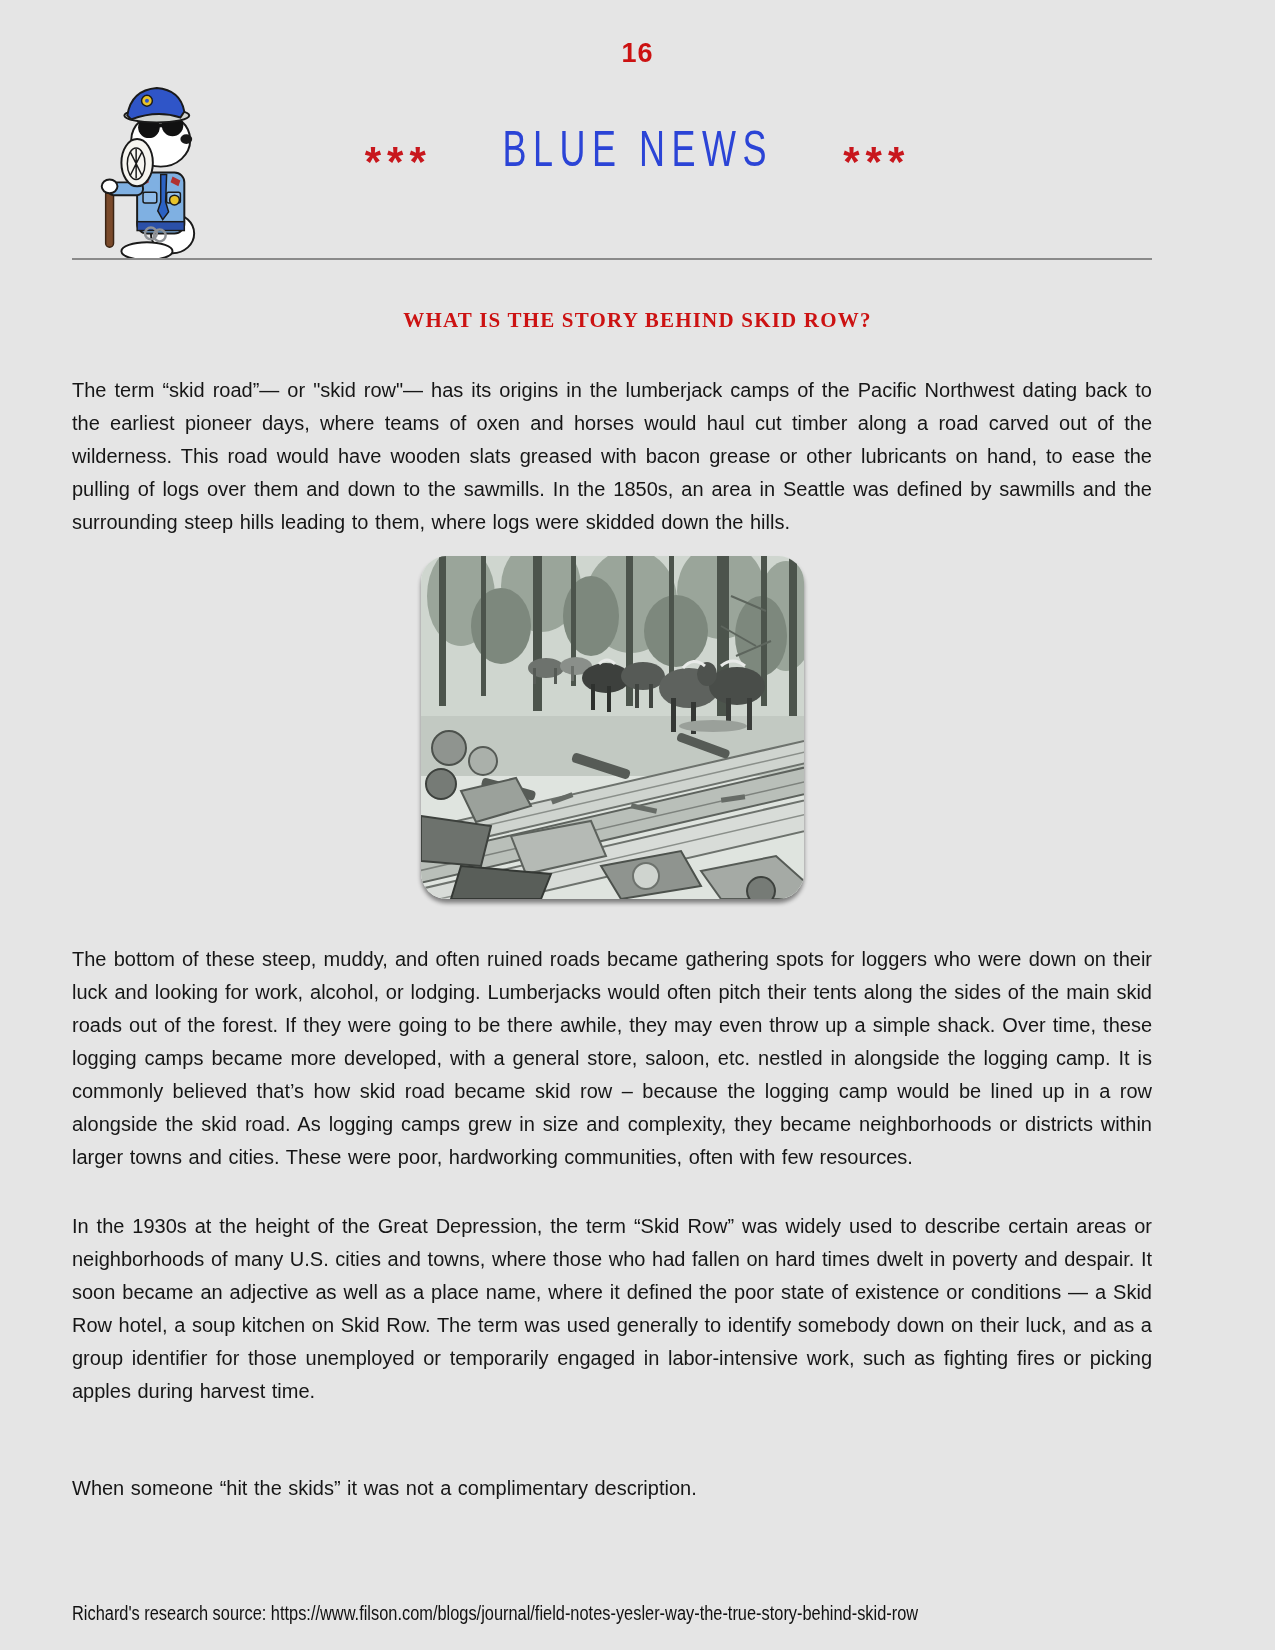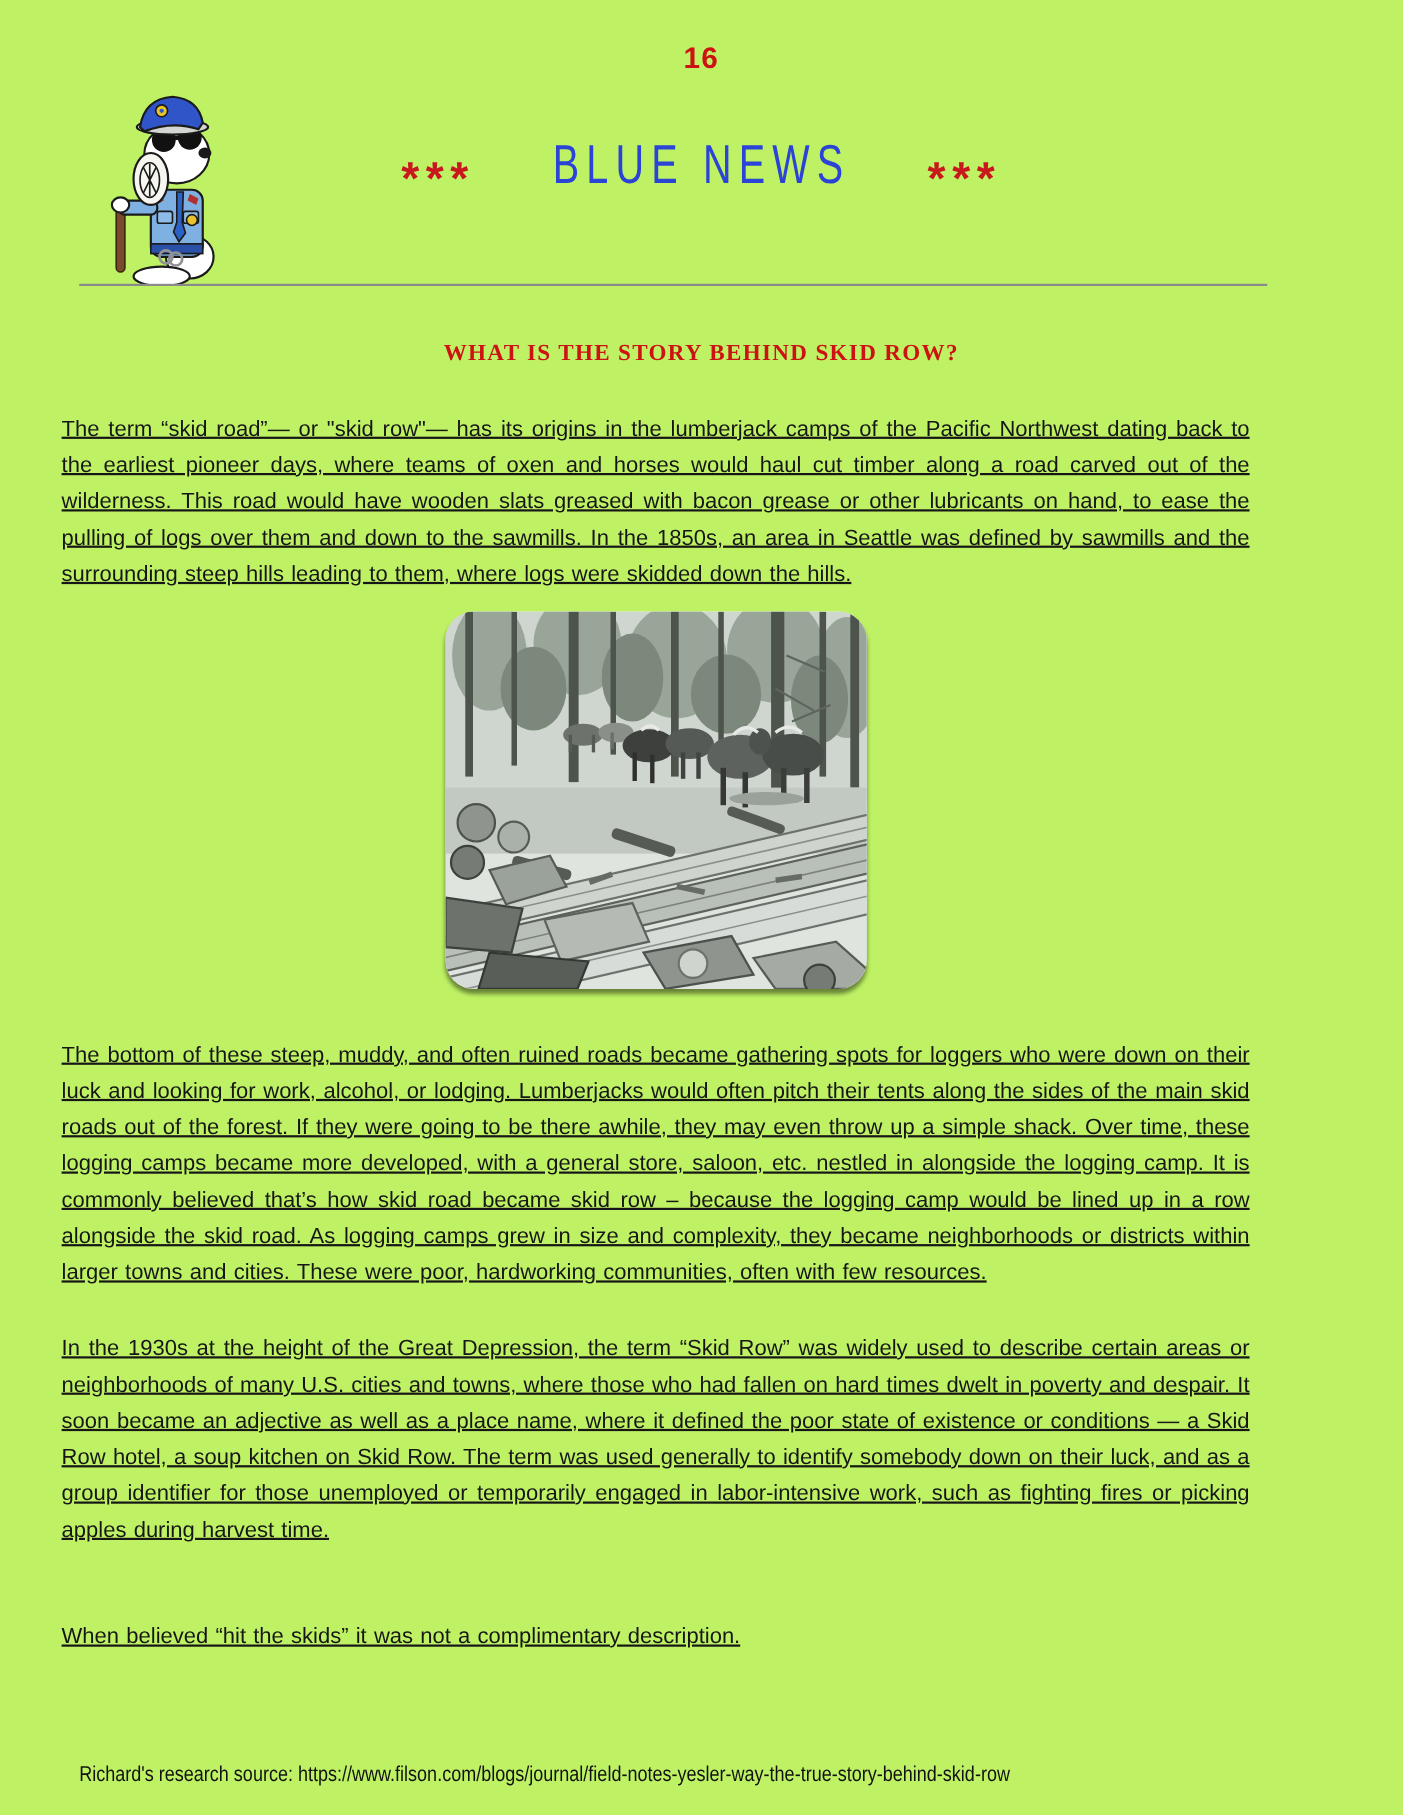--- a/index.html
+++ b/index.html
@@ -1,19 +1,19 @@
 <!DOCTYPE html>
 <html><head>
 <meta charset="utf-8">
 <style>
   * { margin: 0; padding: 0; box-sizing: border-box; }
   html, body { background: #ffffff; }
   body { width: 1275px; height: 1650px; position: relative; font-family: "Liberation Sans", sans-serif; color: #161616; }
 
-  .page { position: absolute; inset: 0; background: #bef264; overflow: hidden; }
+  .page { position: absolute; inset: 0; background: #e5e5e5; overflow: hidden; }
 
   .page-number { position: absolute; top: 38px; left: 0; width: 100%; text-align: center;
     color: #cc1212; font-weight: bold; font-size: 27px; letter-spacing: 1px; }
 
   .logo-wrap { position: absolute; left: 86px; top: 86px; width: 118px; height: 176px; }
 
   .masthead { position: absolute; top: 118px; left: 0; width: 100%; text-align: center; }
   .masthead-line1 { display: flex; justify-content: center; align-items: center; gap: 18px; height: 62px; }
   .stars { color: #c8171d; font-size: 42px; font-weight: bold; letter-spacing: 6px; line-height: 1;
     position: relative; top: 13px; }
@@ -23,21 +23,21 @@
   .masthead-sub { margin-top: 14px; color: #c8171d; font-size: 30px; letter-spacing: 7px;
     display: inline-block; transform: scaleX(0.78); transform-origin: center; line-height: 1; }
 
   .header-rule { position: absolute; top: 258px; left: 72px; width: 1080px; height: 0;
     border-top: 2px solid #8a8a8a; }
 
   .article-heading { position: absolute; top: 308px; left: 0; width: 100%; text-align: center;
     font-family: "Liberation Serif", serif; font-weight: bold; font-size: 21px; letter-spacing: 1.2px;
     color: #cc1212; }
 
-  .content { position: absolute; top: 374px; left: 56px; width: 1080px; text-decoration: underline; }
+  .content { position: absolute; top: 374px; left: 72px; width: 1080px; }
   .content p { font-size: 20px; line-height: 33px; text-align: justify; color: #161616;
     word-spacing: 1px; }
   .content p + p { margin-top: 36px; }
 
   .photo-frame { display: block; width: 383px; height: 343px; margin: 17px auto 44px auto;
     border-radius: 26px; overflow: hidden; box-shadow: 0 4px 4px rgba(0,0,0,0.45); background: #e6eae6; }
   .photo-frame svg { display: block; width: 100%; height: 100%; }
 
   .closing-line { margin-top: 64px !important; text-align: left !important; }
 
@@ -216,20 +216,20 @@
         <g fill="#666b66">
           <rect x="130" y="240" width="22" height="5" transform="rotate(-20 141 242)"></rect>
           <rect x="210" y="250" width="26" height="5" transform="rotate(12 223 252)"></rect>
           <rect x="300" y="240" width="24" height="5" transform="rotate(-8 312 242)"></rect>
         </g>
       </svg>
     </div>
 
     <p>The bottom of these steep, muddy, and often ruined roads became gathering spots for loggers who were down on their luck and looking for work, alcohol, or lodging. Lumberjacks would often pitch their tents along the sides of the main skid roads out of the forest.  If they were going to be there awhile, they may even throw up a simple shack. Over time, these logging camps became more developed, with a general store, saloon, etc. nestled in alongside the logging camp. It is commonly believed that’s how skid road became skid row – because the logging camp would be lined up in a row alongside the skid road. As logging camps grew in size and complexity, they became neighborhoods or districts within larger towns and cities.  These were poor, hardworking communities, often with few resources.</p>
     <p>In the 1930s at the height of the Great Depression, the term “Skid Row” was widely used to describe certain areas or neighborhoods of many U.S. cities and towns, where those who had fallen on hard times dwelt in poverty and despair. It soon became an adjective as well as a place name, where it defined the poor state of existence or conditions — a Skid Row hotel, a soup kitchen on Skid Row. The term was used generally to identify somebody down on their luck, and as a group identifier for those unemployed or temporarily engaged in labor-intensive work, such as fighting fires or picking apples during harvest time.</p>
-    <p class="closing-line">When believed “hit the skids” it was not a complimentary description.</p>
+    <p class="closing-line">When someone “hit the skids” it was not a complimentary description.</p>
   </div>
 
   <div class="source-note">
     <span>Richard's research source: https://www.filson.com/blogs/journal/field-notes-yesler-way-the-true-story-behind-skid-row</span>
   </div>
 
 </div>
 
 </body></html>

